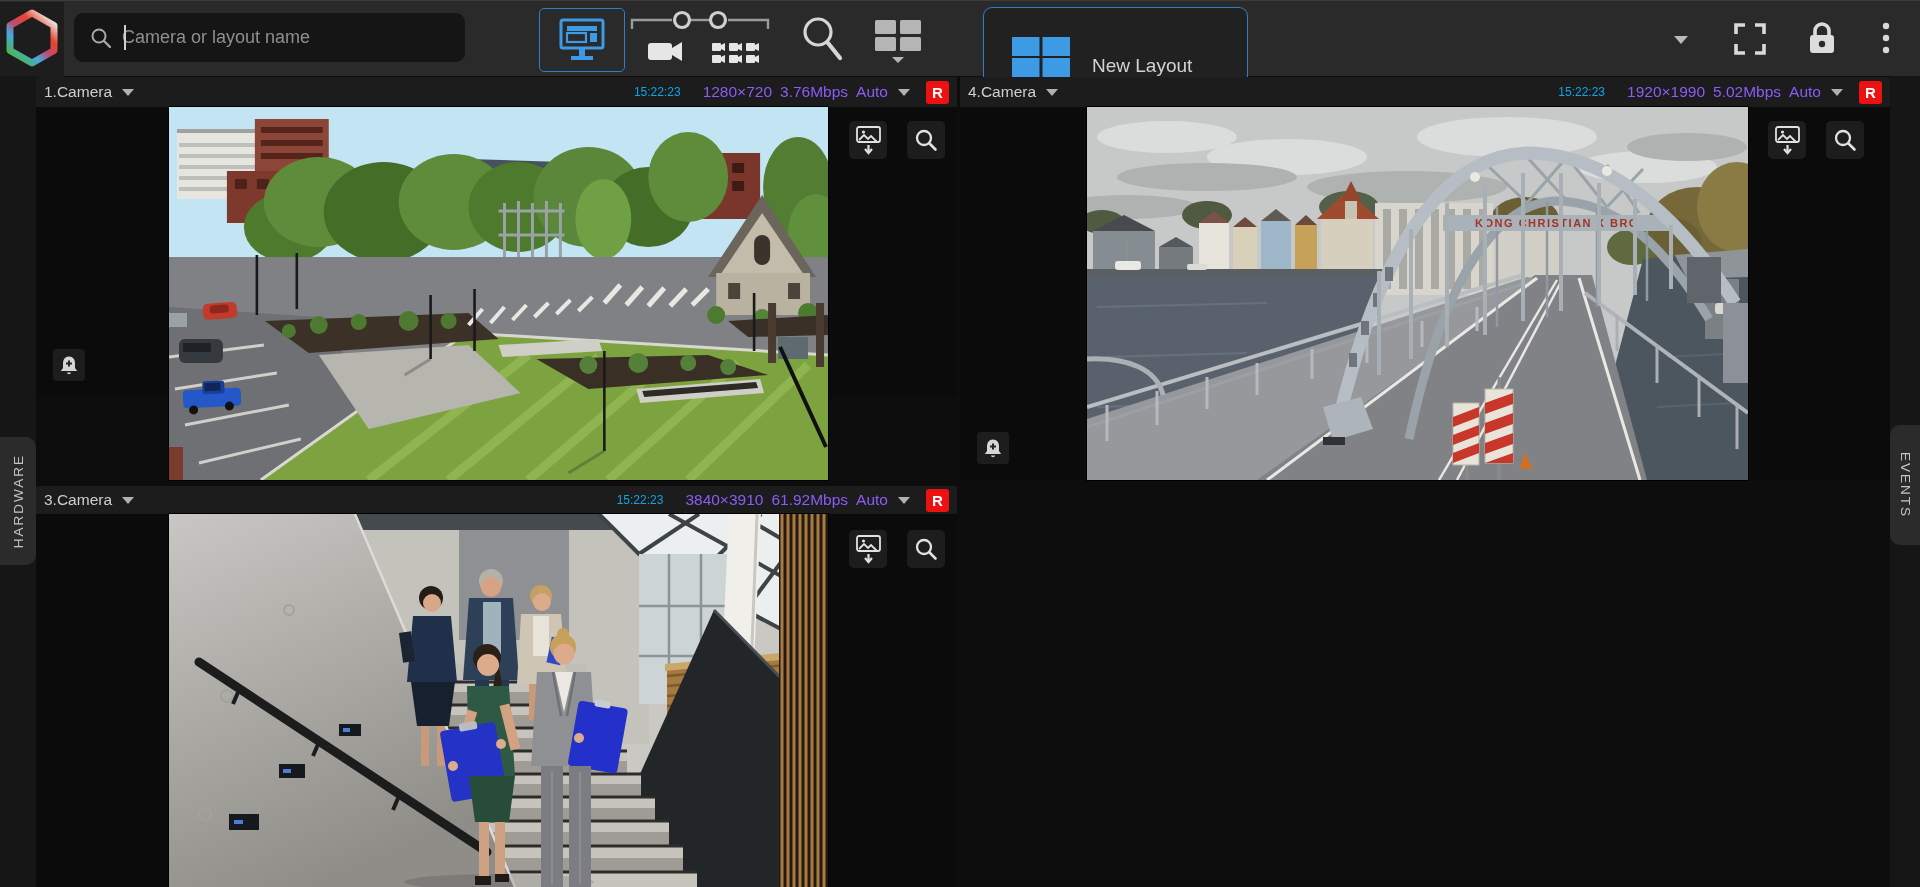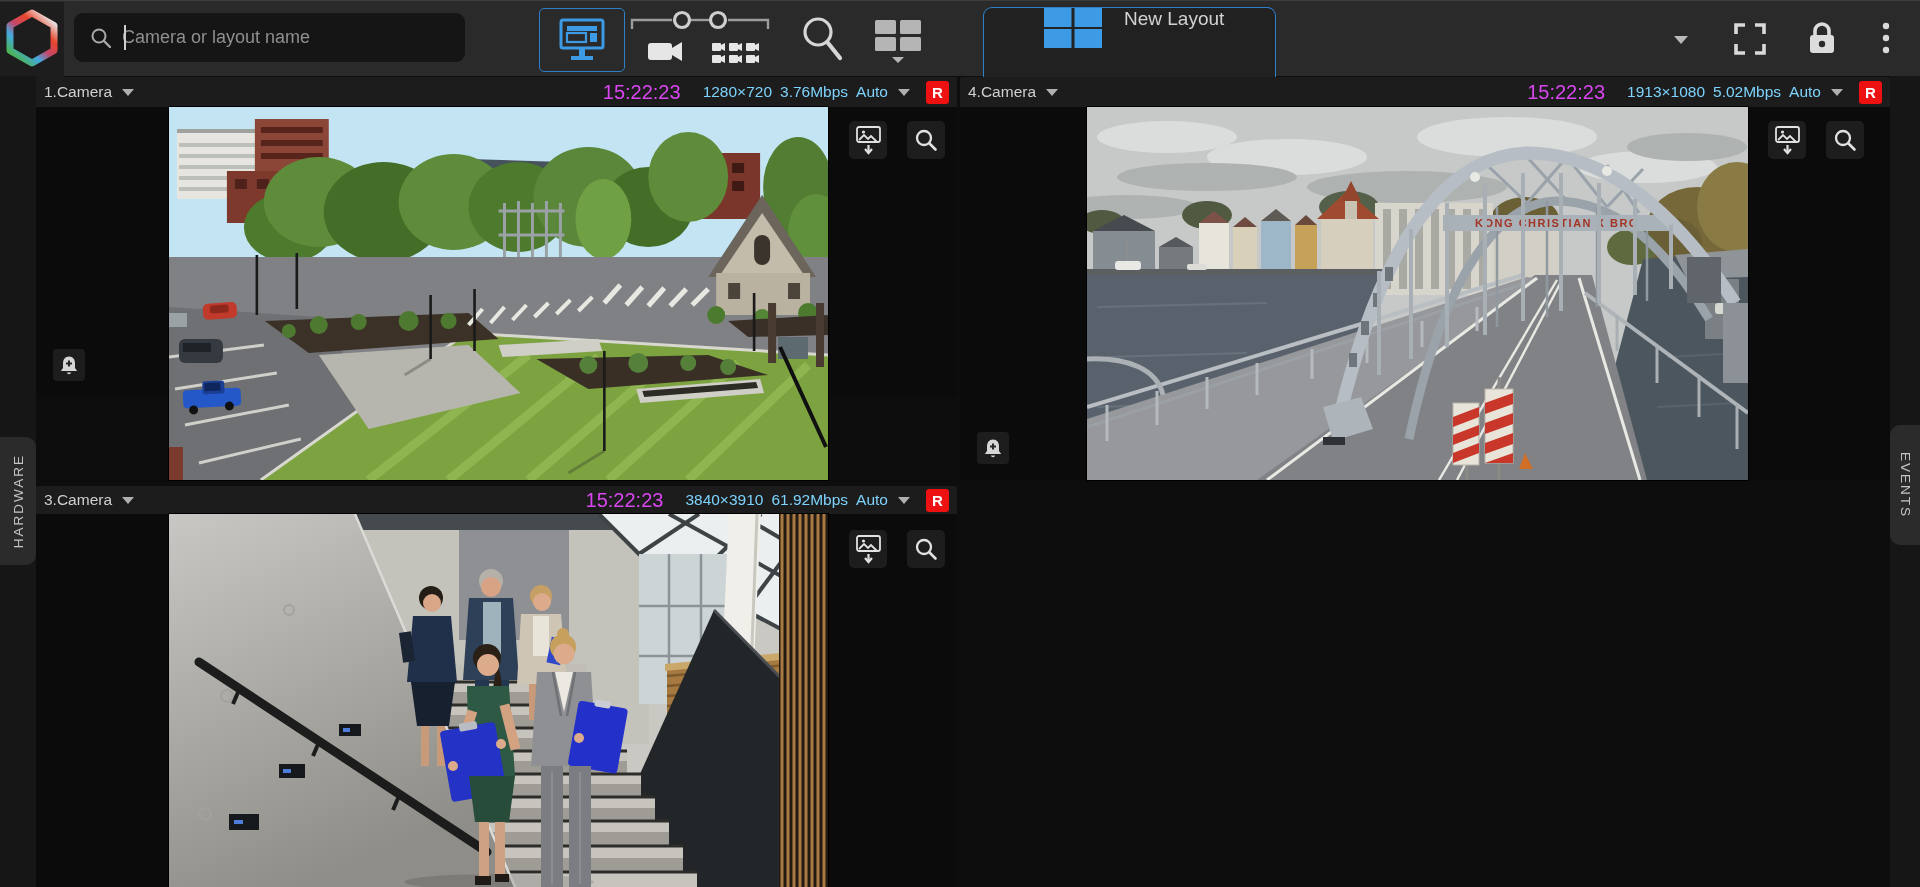--- a/index.html
+++ b/index.html
@@ -12,21 +12,21 @@
   .search-box{position:absolute;left:74px;top:12px;width:391px;height:49px;background:#151515;border-radius:9px;display:flex;align-items:center;}
   .search-box svg{margin-left:16px;flex:0 0 auto;}
   .search-input{flex:1;background:transparent;border:none;outline:none;color:#fca5a5;font-size:18px;font-family:inherit;padding:0 12px 0 10px;height:100%;}
   .search-input::placeholder{color:#8f8f8f;}
   .search-caret{position:absolute;left:50px;top:12px;width:1.5px;height:25px;background:#cfcfcf;}
   .iconbtn{position:absolute;background:transparent;border:none;padding:0;cursor:pointer;display:flex;align-items:center;justify-content:center;}
   .monitor-btn{left:539px;top:7px;width:86px;height:64px;border:1.5px solid #2f7ec7;border-radius:5px;box-sizing:border-box;}
   .showreel-group{position:absolute;left:630px;top:6px;width:140px;height:62px;}
   .zoom-btn{left:796px;top:12px;width:52px;height:52px;}
   .gridpick-btn{left:872px;top:12px;width:52px;height:54px;}
-  .layout-tab{position:absolute;left:983px;top:6px;width:293px;height:70px;background:#212121;border:1.5px solid #2f7ec7;border-bottom:none;border-radius:9px 9px 0 0;box-sizing:border-box;display:flex;align-items:flex-start;cursor:pointer;padding-left:32px;}
+  .layout-tab{position:absolute;left:983px;top:6px;width:265px;height:70px;background:#212121;border:1.5px solid #2f7ec7;border-bottom:none;border-radius:9px 9px 0 0;box-sizing:border-box;display:flex;align-items:flex-end;cursor:pointer;}
   .layout-tab svg{margin-left:28px;}
   .layout-tab .lbl{margin-left:22px;color:#d2d2d2;font-size:19px;}
   .tb-caret{left:1666px;top:26px;width:30px;height:26px;}
   .fs-btn{left:1732px;top:20px;width:36px;height:36px;}
   .lock-btn{left:1804px;top:18px;width:36px;height:38px;}
   .kebab-btn{left:1874px;top:18px;width:24px;height:40px;}
   .caret-shape{width:0;height:0;border-left:7px solid transparent;border-right:7px solid transparent;border-top:8px solid #b9b9b9;}
 
   
   .strip{position:absolute;top:76px;bottom:0;background:#161616;}
@@ -41,22 +41,22 @@
   
   .tile{position:absolute;background:#0b0b0b;}
   #tile1{left:36px;top:77px;width:921px;height:320px;}
   #tile2{left:960px;top:77px;width:930px;height:403px;}
   #tile3{left:36px;top:486px;width:921px;height:455px;}
   .tile-header{height:30px;background:#1c1c1c;display:flex;align-items:center;padding:0 8px;box-sizing:border-box;border-radius:2px 2px 0 0;}
   #tile3 .tile-header{height:28px;}
   .cam-name{color:#cfcfcf;font-size:15.5px;cursor:pointer;}
   .hdr-caret{width:0;height:0;border-left:6px solid transparent;border-right:6px solid transparent;border-top:7px solid #b0b0b0;margin-left:10px;cursor:pointer;}
   .spacer{flex:1;}
-  .cam-time{color:#d946ef;font-size:20px;}
-  .cam-stats{color:#7dd3fc;font-size:15.5px;margin-left:22px;display:inline-flex;gap:8px;}
+  .cam-time{color:#0ea5e9;font-size:12px;}
+  .cam-stats{color:#8b5cf6;font-size:15.5px;margin-left:22px;display:inline-flex;gap:8px;}
   .rec-badge{width:23px;height:23px;background:#ee1111;color:#fff;font-size:15px;font-weight:bold;border-radius:3px;display:flex;align-items:center;justify-content:center;margin-left:16px;}
   .video{position:absolute;background:#000;outline:1px solid #000;}
   #tile1 .video{left:133px;top:30px;width:659px;height:373px;}
   #tile2 .video{left:127px;top:30px;width:661px;height:373px;}
   #tile3 .video{left:133px;top:28px;width:659px;height:373px;}
   .video svg{display:block;width:100%;height:100%;}
   .ov-top{position:absolute;display:flex;gap:20px;}
   #tile1 .ov-top,#tile3 .ov-top{top:44px;right:12px;}
   #tile2 .ov-top{top:44px;right:26px;}
   .ov-btn{width:38px;height:38px;background:rgba(32,32,32,.92);border:none;border-radius:5px;display:flex;align-items:center;justify-content:center;cursor:pointer;padding:0;}
@@ -406,21 +406,21 @@
     </button>
   </div>
 
   <div class="tile" id="tile2">
     <div class="tile-header">
       <span class="cam-name">4.Camera</span>
       <span class="hdr-caret"></span>
       <span class="spacer"></span>
       <span class="cam-time">15:22:23</span>
       <span class="cam-stats">
-        <span>1913×1080</span>
+        <span>1920×1990</span>
         <span>5.02Mbps</span>
         <span>Auto</span>
       </span>
       <span class="hdr-caret"></span>
       <span class="rec-badge">R</span>
     </div>
     <div class="video">
       <svg viewBox="0 0 661 373" preserveAspectRatio="none">
         <rect width="661" height="373" fill="#c6c9c8"></rect>
         <g fill="#dadddb">

